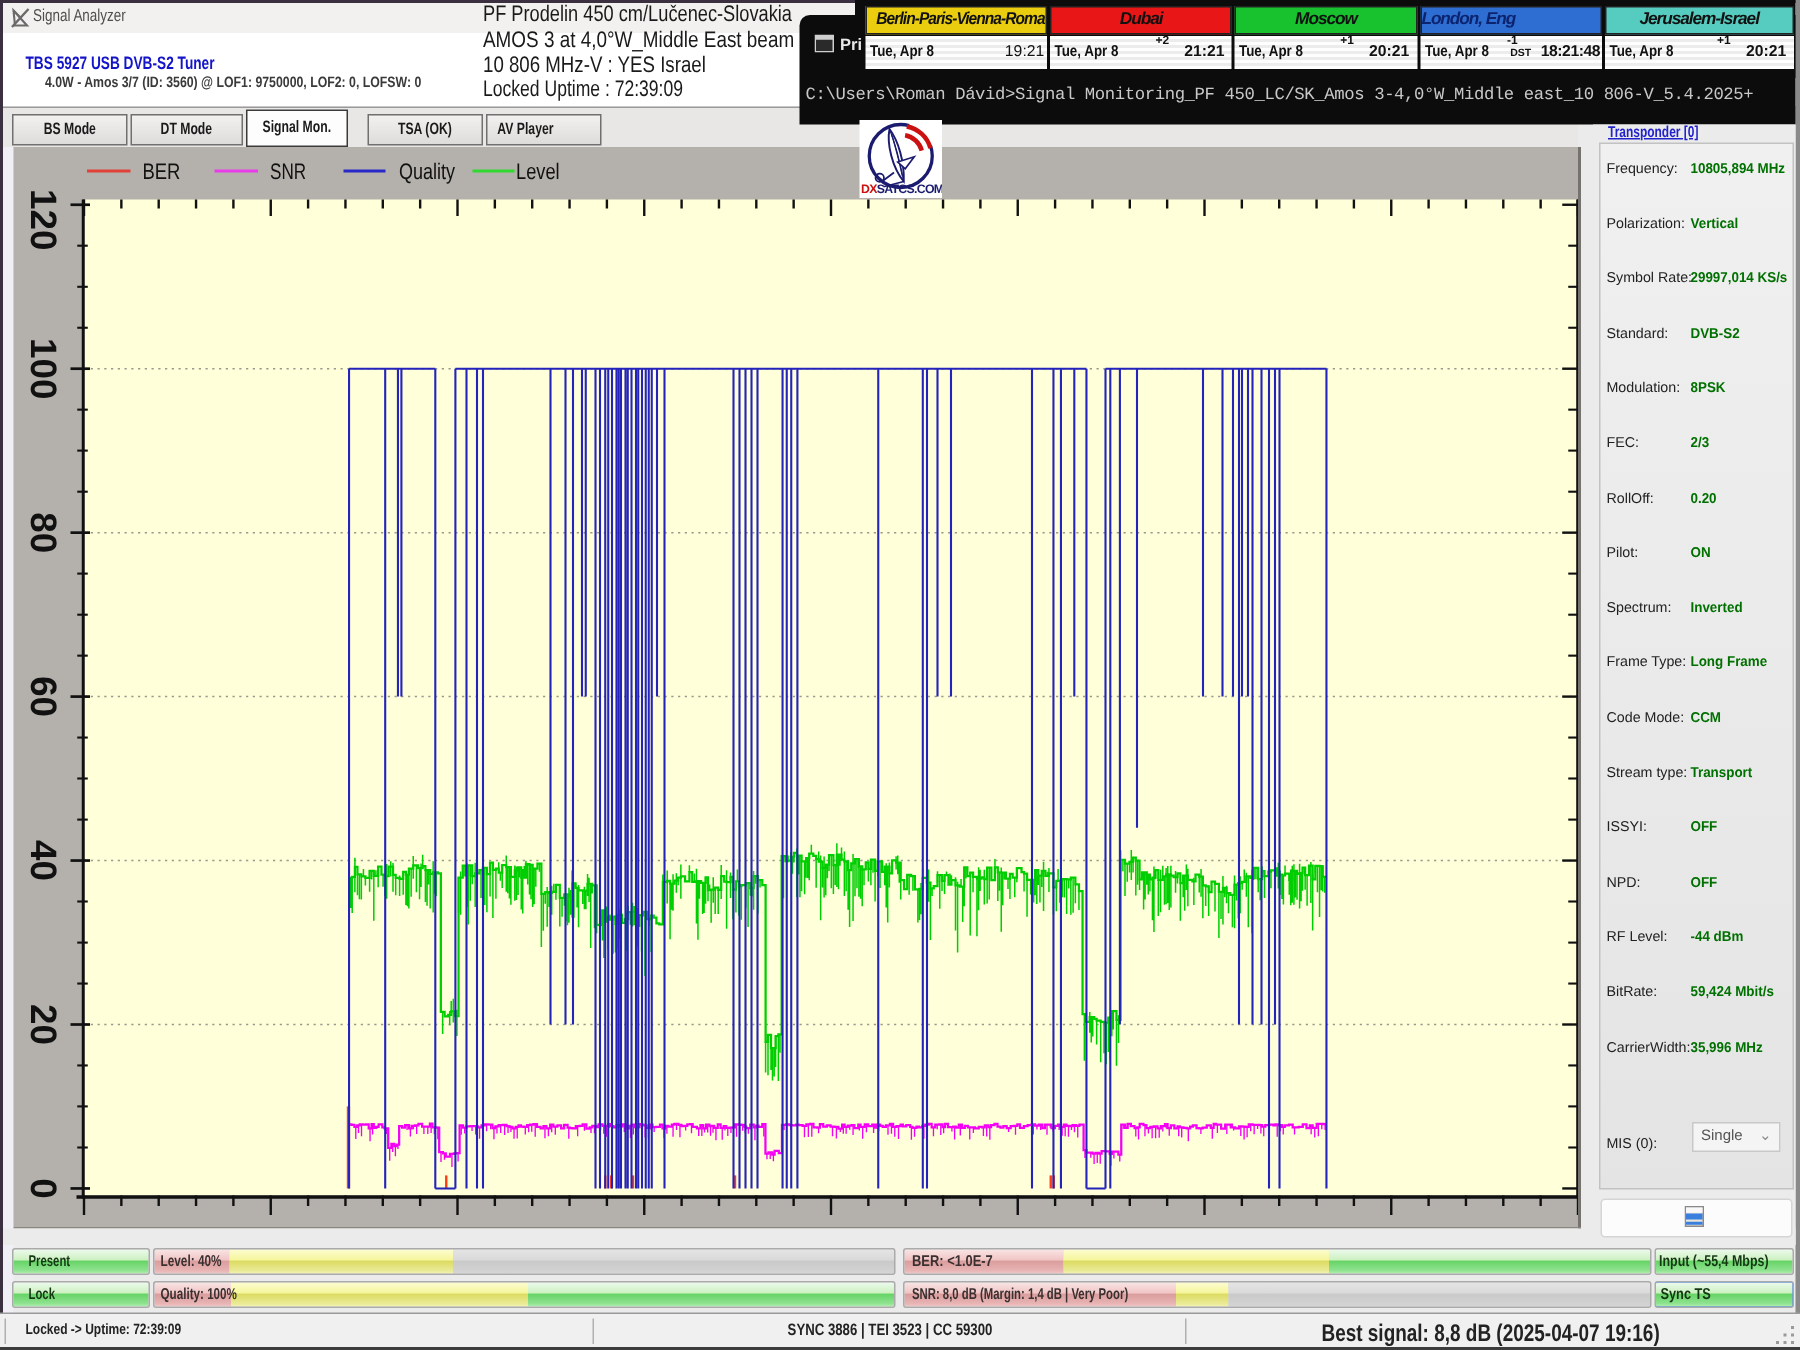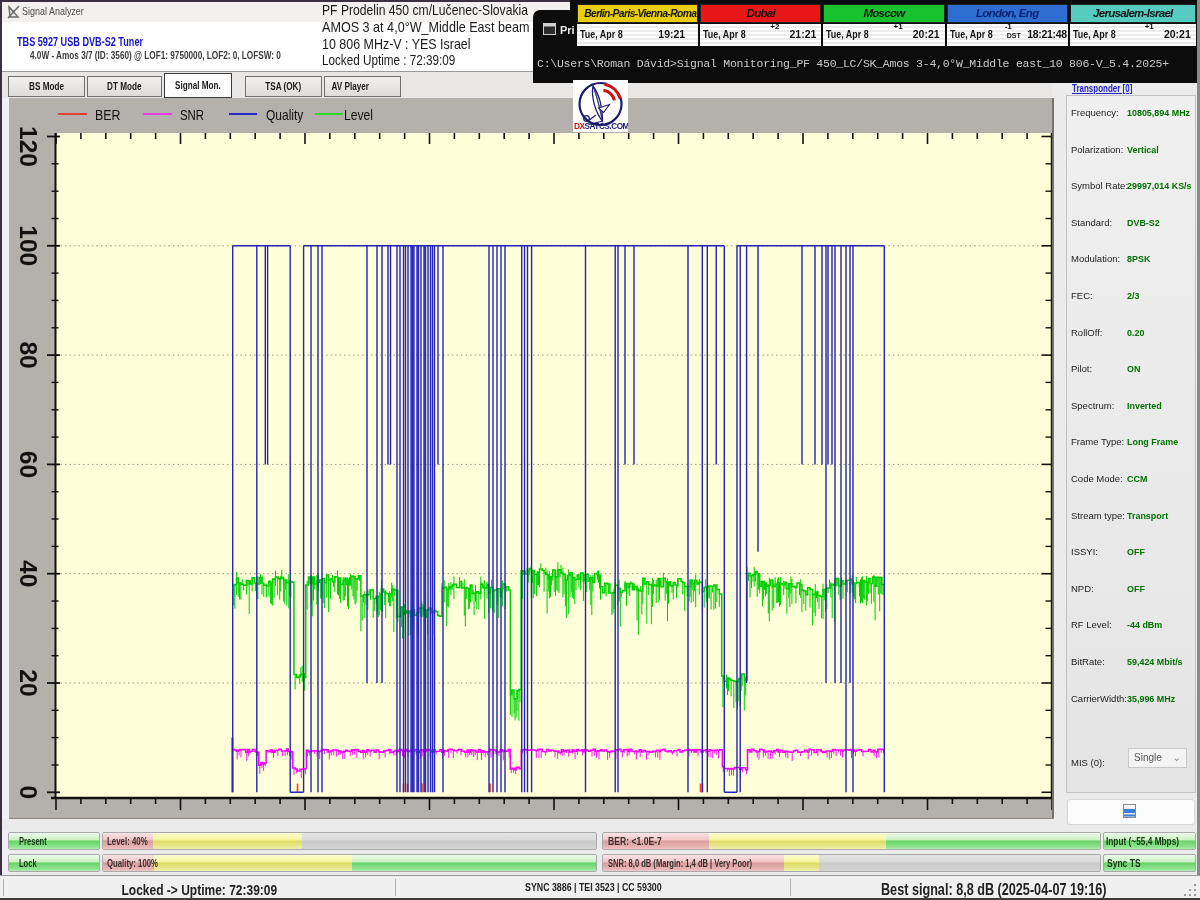--- a/index.html
+++ b/index.html
@@ -229,41 +229,41 @@
     <rect x="0.5" y="0.5" width="12" height="3" fill="#cfcfcf"></rect>
   </svg>
 <div class="abs bold" style="left:560px;top:24px;font-size:11px;color:#e8e8e8">Pri</div>
 <div class="abs" style="left:537px;top:57px;font-size:11.5px;font-family:'Liberation Mono',monospace;color:#c8c8c8;white-space:nowrap;letter-spacing:-0.25px">C:\Users\Roman Dávid&gt;Signal Monitoring_PF 450_LC/SK_Amos 3-4,0°W_Middle east_10 806-V_5.4.2025+</div>
 
 <div class="abs" style="left:577px;top:4px;width:616px;height:42px">
 <div style="position:absolute;left:0.0px;top:0;width:121.2px;height:42px">
 <div style="position:absolute;left:0;top:0;width:100%;height:19px;background:#e9cd0e;border:1px solid #222;box-sizing:border-box;text-align:center;white-space:nowrap;font-size:11.5px;font-weight:bold;font-style:italic;color:#111;line-height:17px;letter-spacing:-0.7px"><span style="display:inline-block;transform:scaleX(0.9);transform-origin:50% 50%;white-space:nowrap">Berlin-Paris-Vienna-Roma</span></div>
 <div style="position:absolute;left:0;top:20px;width:100%;height:22px;background:repeating-linear-gradient(#fefefe 0 2px,#ececec 2px 4px);color:#111;box-sizing:border-box">
 <span style="position:absolute;left:3px;top:4px;font-size:10.5px;font-weight:bold;transform:scaleX(0.85);transform-origin:0 50%">Tue, Apr 8</span>
-        <span style="position:absolute;right:13px;top:4px;font-size:10.5px;font-weight:bold">19:21</span>
+        <span style="position:absolute;right:2px;top:4px;font-size:10.5px;font-weight:normal">19:21</span>
 </div>
     </div>
     <div style="position:absolute;left:123.2px;top:0;width:121.2px;height:42px">
 <div style="position:absolute;left:0;top:0;width:100%;height:19px;background:#e81616;border:1px solid #222;box-sizing:border-box;text-align:center;white-space:nowrap;font-size:11.5px;font-weight:bold;font-style:italic;color:#111;line-height:17px;letter-spacing:-0.7px">Dubai</div>
 <div style="position:absolute;left:0;top:20px;width:100%;height:22px;background:repeating-linear-gradient(#fefefe 0 2px,#ececec 2px 4px);color:#111;box-sizing:border-box">
 <span style="position:absolute;left:3px;top:4px;font-size:10.5px;font-weight:bold;transform:scaleX(0.85);transform-origin:0 50%">Tue, Apr 8</span>
         <span style="position:absolute;right:42px;top:-2px;font-size:8px;font-weight:bold">+2</span>
         <span style="position:absolute;right:5px;top:4px;font-size:10.5px;font-weight:bold">21:21</span>
 </div>
     </div>
     <div style="position:absolute;left:246.4px;top:0;width:121.2px;height:42px">
 <div style="position:absolute;left:0;top:0;width:100%;height:19px;background:#17c22e;border:1px solid #222;box-sizing:border-box;text-align:center;white-space:nowrap;font-size:11.5px;font-weight:bold;font-style:italic;color:#111;line-height:17px;letter-spacing:-0.7px">Moscow</div>
 <div style="position:absolute;left:0;top:20px;width:100%;height:22px;background:repeating-linear-gradient(#fefefe 0 2px,#ececec 2px 4px);color:#111;box-sizing:border-box">
 <span style="position:absolute;left:3px;top:4px;font-size:10.5px;font-weight:bold;transform:scaleX(0.85);transform-origin:0 50%">Tue, Apr 8</span>
         <span style="position:absolute;right:42px;top:-2px;font-size:8px;font-weight:bold">+1</span>
         <span style="position:absolute;right:5px;top:4px;font-size:10.5px;font-weight:bold">20:21</span>
 </div>
     </div>
     <div style="position:absolute;left:369.6px;top:0;width:121.2px;height:42px">
-<div style="position:absolute;left:0;top:0;width:100%;height:19px;background:#2e6ed2;border:1px solid #222;box-sizing:border-box;text-align:center;white-space:nowrap;font-size:11.5px;font-weight:bold;font-style:italic;color:#0c2470;line-height:17px;letter-spacing:-0.7px">London, Eng</div>
+<div style="position:absolute;left:0;top:0;width:100%;height:19px;background:#2e6ed2;border:1px solid #222;box-sizing:border-box;text-align:left;white-space:nowrap;font-size:11.5px;font-weight:bold;font-style:italic;color:#0c2470;line-height:17px;letter-spacing:-0.7px">London, Eng</div>
 <div style="position:absolute;left:0;top:20px;width:100%;height:22px;background:repeating-linear-gradient(#fefefe 0 2px,#ececec 2px 4px);color:#111;box-sizing:border-box">
 <span style="position:absolute;left:3px;top:4px;font-size:10.5px;font-weight:bold;transform:scaleX(0.85);transform-origin:0 50%">Tue, Apr 8</span>
         <span style="position:absolute;right:56px;top:-2px;font-size:8px;font-weight:bold">-1</span>
         <span style="position:absolute;right:47px;top:8px;font-size:7px;font-weight:bold">DST</span>
         <span style="position:absolute;right:1px;top:4px;font-size:10.5px;font-weight:bold;letter-spacing:-0.3px">18:21:48</span>
 </div>
     </div>
     <div style="position:absolute;left:492.8px;top:0;width:126px;height:42px">
 <div style="position:absolute;left:0;top:0;width:100%;height:19px;background:#56ccc0;border:1px solid #222;box-sizing:border-box;text-align:center;white-space:nowrap;font-size:11.5px;font-weight:bold;font-style:italic;color:#111;line-height:17px;letter-spacing:-0.7px">Jerusalem-Israel</div>
 <div style="position:absolute;left:0;top:20px;width:100%;height:22px;background:repeating-linear-gradient(#fefefe 0 2px,#ececec 2px 4px);color:#111;box-sizing:border-box">
@@ -376,21 +376,21 @@
 <div class="abs" style="left:1103px;top:854px;width:91px;height:16px;border:1px solid #aaa;background:#3b82f6;border-radius:2px;overflow:hidden">
     <div style="position:absolute;left:0px;top:0;width:91px;height:16px;background:linear-gradient(#ecfaec 0%,#cef1c2 42%,#68d468 50%,#90e390 88%,#b2eeb2 100%)"></div>
     <div style="position:absolute;left:3px;top:2px;font-size:10.5px;font-weight:bold;color:#143814;white-space:nowrap;transform:scaleX(0.81);transform-origin:0 50%">Sync TS</div>
   </div>
 
 <div class="abs" style="left:0px;top:875px;width:1200px;height:1px;background:#9a9a9a"></div>
 <div class="abs" style="left:0px;top:876px;width:1200px;height:22px;background:#f0f0f0"></div>
 <div class="abs" style="left:395px;top:879px;width:1px;height:17px;background:#b0b0b0"></div>
 <div class="abs" style="left:790px;top:879px;width:1px;height:17px;background:#b0b0b0"></div>
 <div class="abs" style="left:3px;top:879px;width:1px;height:17px;background:#b0b0b0"></div>
-<div class="abs bold" style="left:4px;top:881px;width:391px;text-align:center;font-size:15px;color:#222"><span class="cc" style="transform:scaleX(0.8)">Locked -&gt; Uptime: 72:39:09</span></div>
+<div class="abs bold" style="left:4px;top:881px;width:391px;text-align:left;font-size:10px;color:#222"><span class="cc" style="transform:scaleX(0.8)">Locked -&gt; Uptime: 72:39:09</span></div>
 <div class="abs bold" style="left:396px;top:881px;width:394px;text-align:center;font-size:11px;color:#222"><span class="cc" style="transform:scaleX(0.8)">SYNC 3886 | TEI 3523 | CC 59300</span></div>
 <div class="abs bold" style="left:791px;top:881px;width:405px;text-align:center;font-size:16px;color:#222"><span class="cc" style="transform:scaleX(0.79)">Best signal: 8,8 dB (2025-04-07 19:16)</span></div>
 <svg class="abs" style="left:1184px;top:884px" width="14" height="14" viewBox="0 0 14 14">
     <g fill="#9a9a9a">
       <rect x="10" y="10" width="2" height="2"></rect>
       <rect x="10" y="5" width="2" height="2"></rect>
       <rect x="10" y="0" width="2" height="2"></rect>
       <rect x="5" y="10" width="2" height="2"></rect>
       <rect x="5" y="5" width="2" height="2"></rect>
       <rect x="0" y="10" width="2" height="2"></rect>

